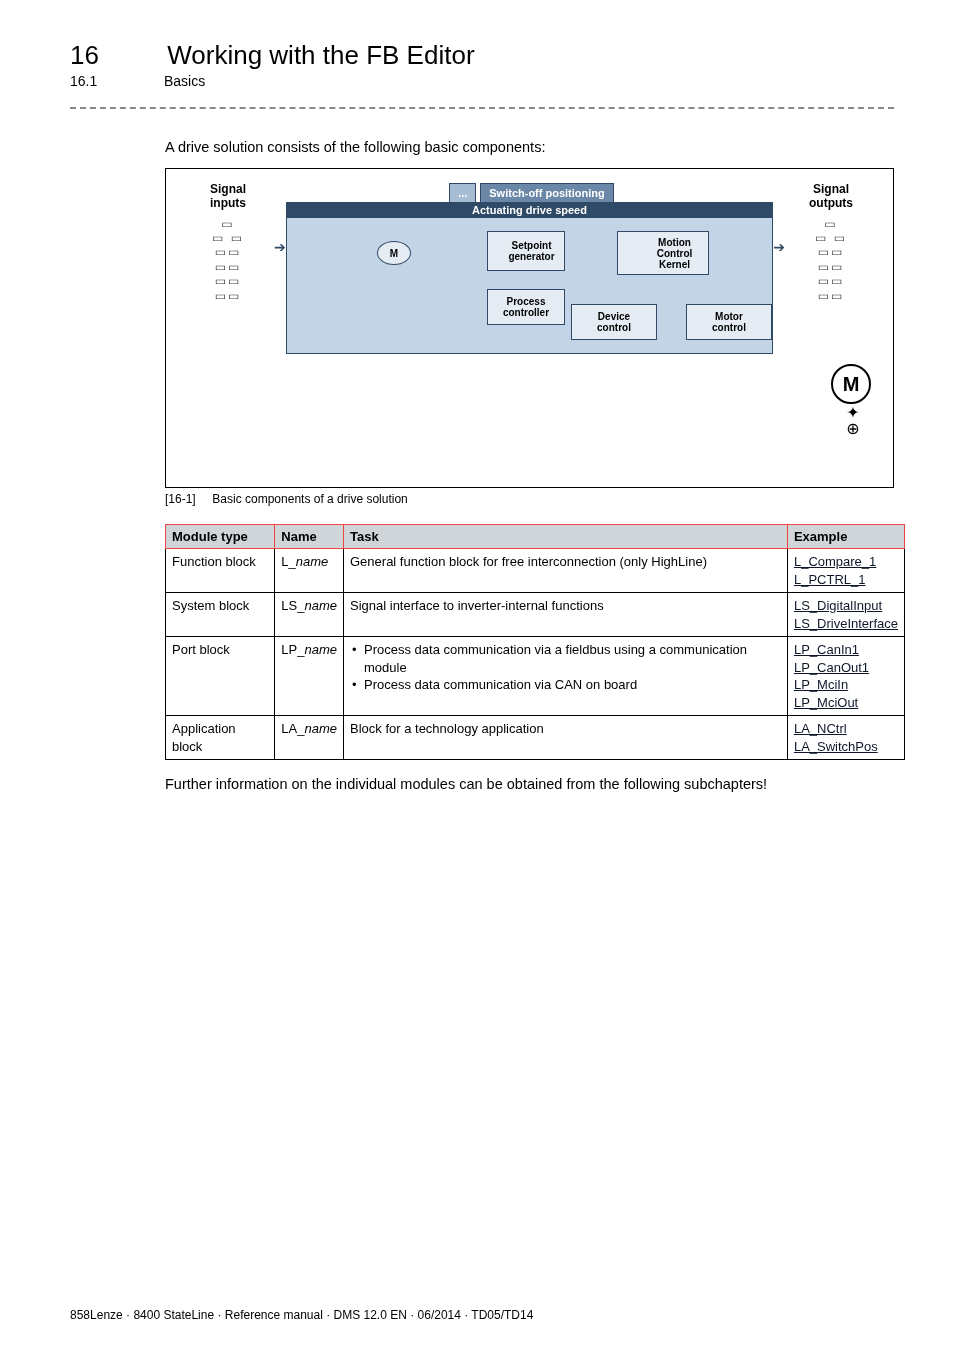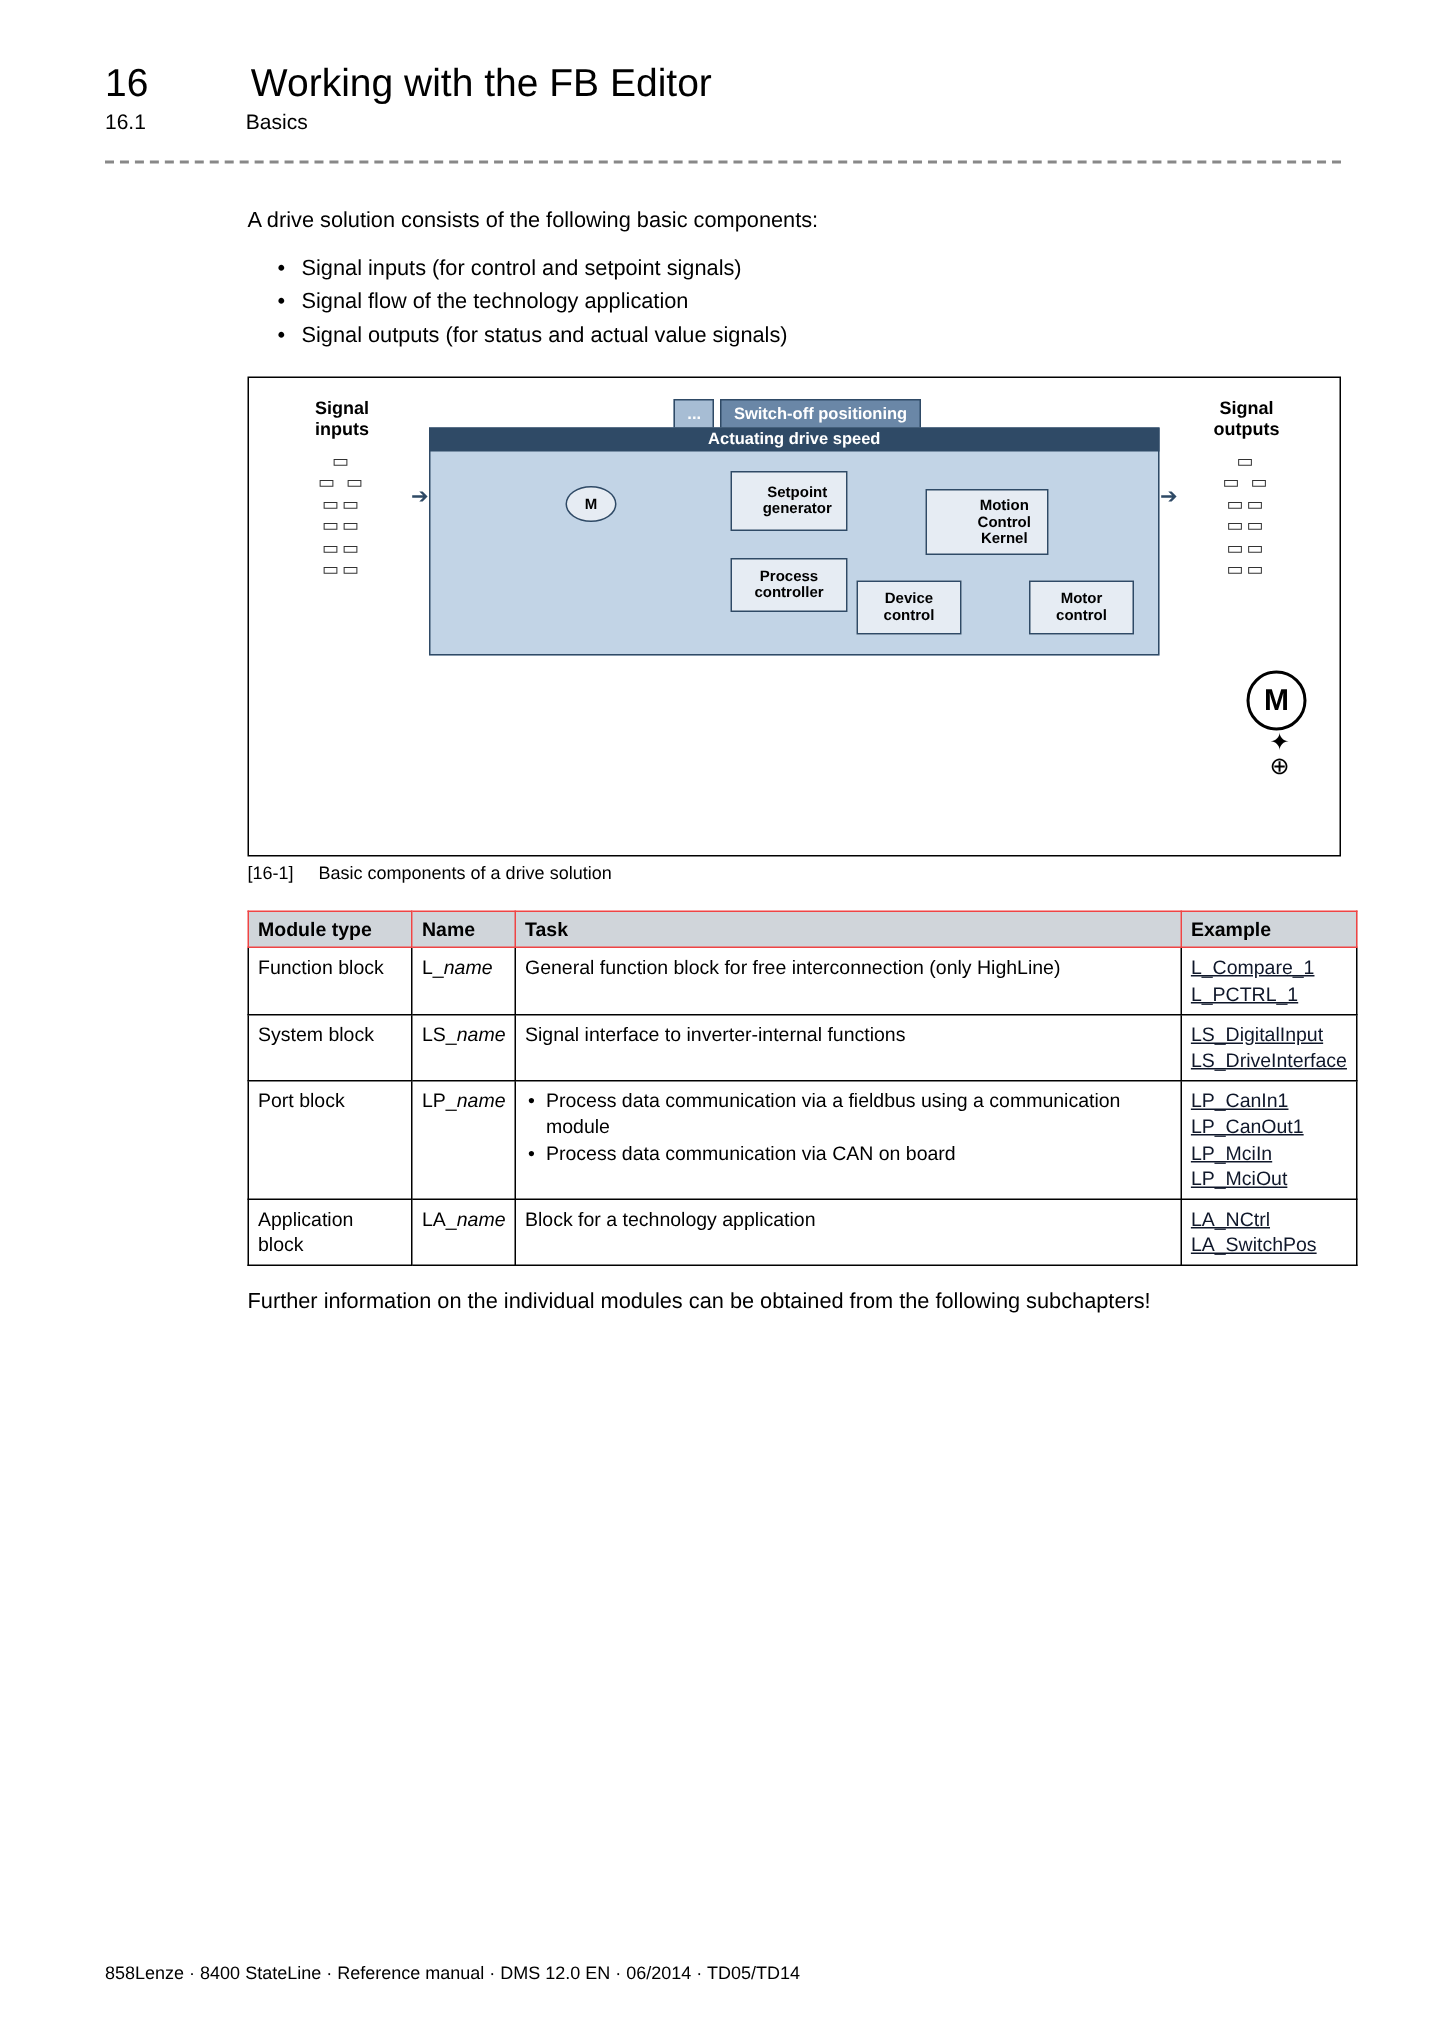--- a/index.html
+++ b/index.html
@@ -128,31 +128,31 @@
     font-size: 10px;
     font-weight: 700;
     text-align: center;
     display: flex;
     align-items: center;
     justify-content: center;
     padding: 2px;
     box-sizing: border-box;
   }
   .sb-setpoint   { top: 28px;  left: 200px; width: 78px; height: 40px; padding-left: 13px; }
-  .sb-motion     { top: 40px;  left: 330px; width: 82px; height: 44px; padding-left: 25px; }
+  .sb-motion     { top: 28px;  left: 330px; width: 92px; height: 44px; padding-left: 25px; }
   .sb-process    { top: 86px;  left: 200px; width: 78px; height: 36px; }
   .sb-m          { top: 38px;  left: 90px;  width: 34px; height: 24px; border-radius: 3px; }
   .bottom-block {
     position: absolute;
     background: #e6ecf3;
     border: 1px solid #2f4a66;
     font-size: 10px;
     font-weight: 700;
     text-align: center;
-    width: 70px;
+    width: 86px;
     height: 36px;
     display: flex;
     align-items: center;
     justify-content: center;
     box-sizing: border-box;
   }
   .bb-device { bottom: 14px; left: 285px; }
   .bb-motor  { bottom: 14px; left: 400px; }
   .big-m {
     position: absolute;
@@ -249,25 +249,20 @@
   <p class="subline">
     <span class="subline-num">16.1</span>
     <span>Basics</span>
   </p>
 
   <hr class="dash-rule">
 
 
   <p class="body-text">A drive solution consists of the following basic components:</p>
 
-  <ul class="bullets">
-    <li>Signal inputs (for control and setpoint signals)</li>
-    <li>Signal flow of the technology application</li>
-    <li>Signal outputs (for status and actual value signals)</li>
-  </ul>
 
   <div class="diagram-box">
 
     <div class="diag-col col-inputs">
       <div class="col-label" style="white-space:pre-line;">Signal
 inputs</div>
       <div class="io-icons">▭<br>▭ ▭<br>▭▭<br>▭▭<br>▭▭<br>▭▭</div>
     </div>
 
     <span class="small-arrow arrow-into-left">➔</span>

